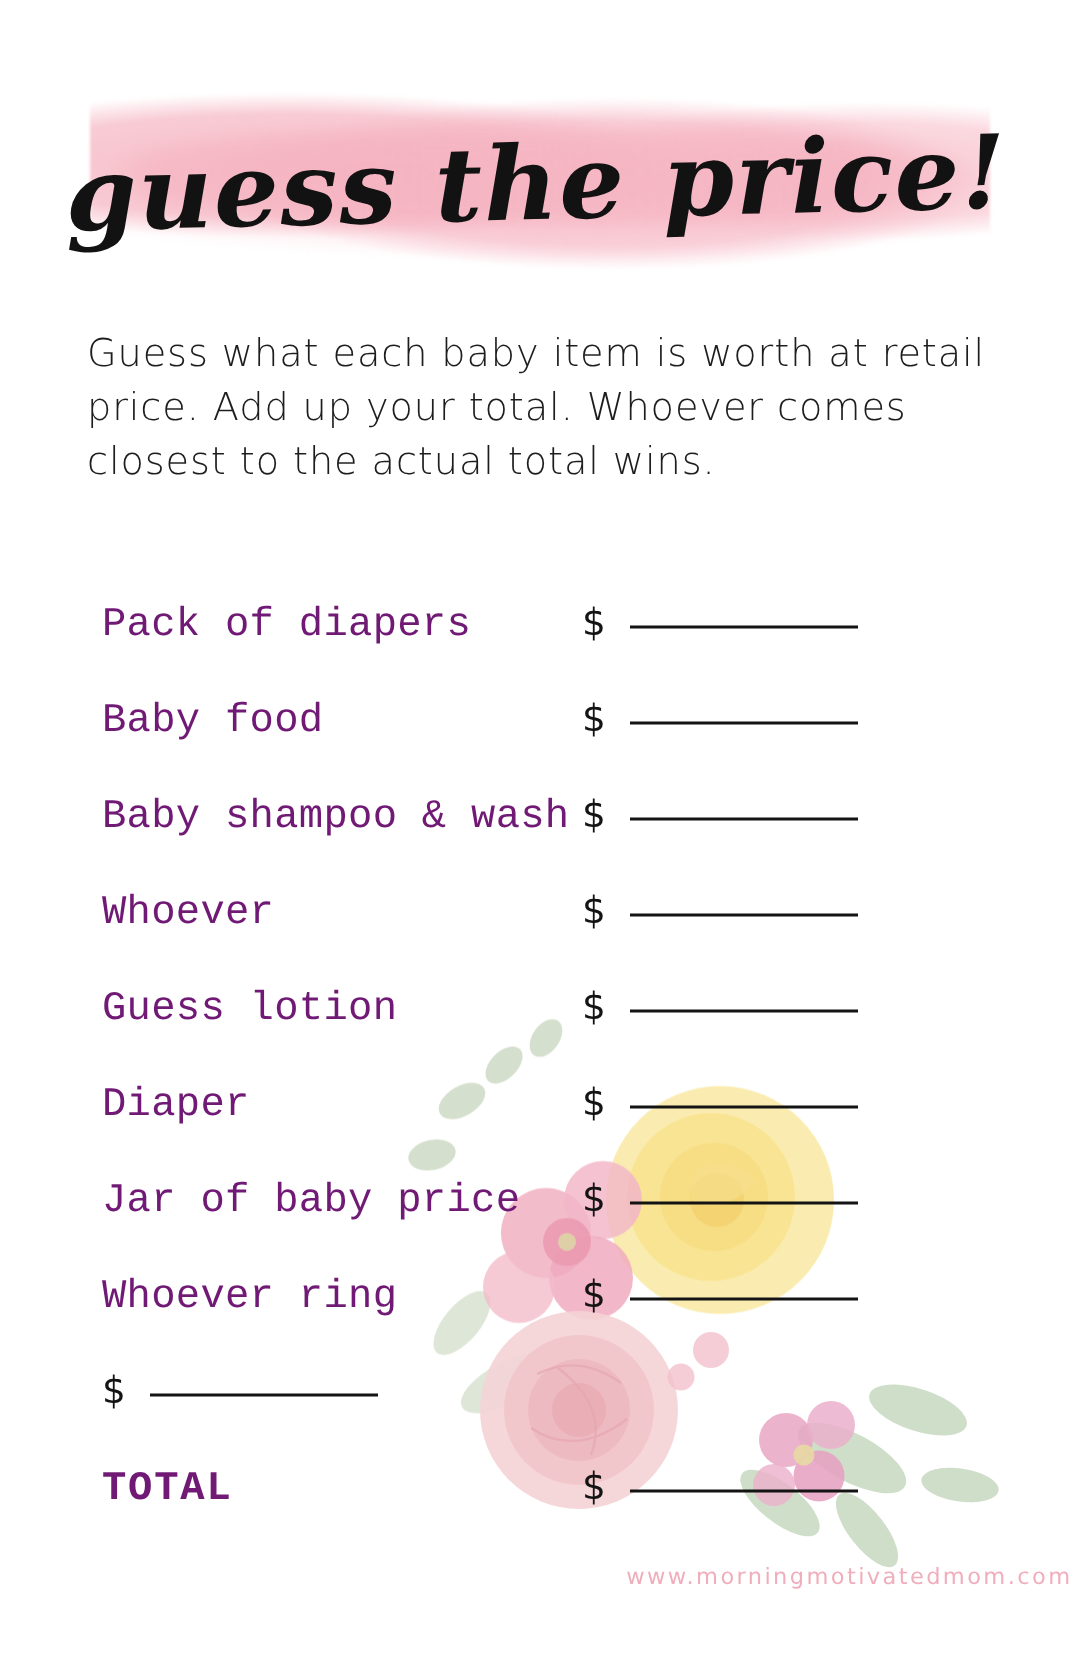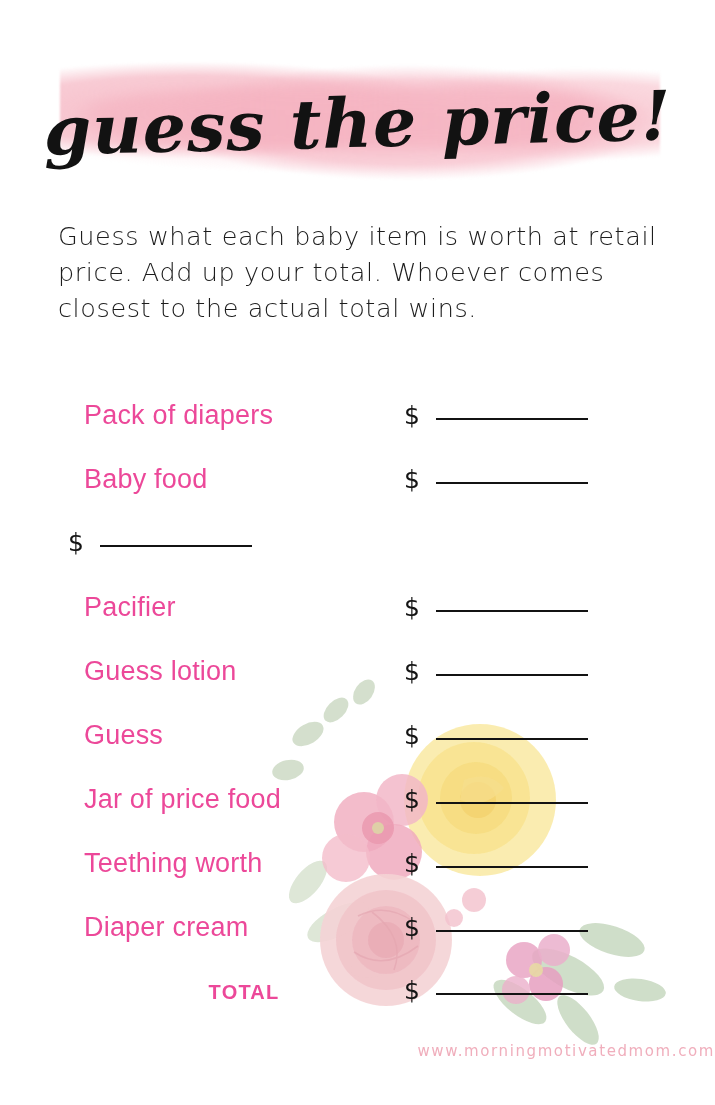--- a/index.html
+++ b/index.html
@@ -110,33 +110,31 @@
     top: 400px;
     width: 580px;
   }
   .row {
     display: flex;
     align-items: baseline;
     height: 64px;
   }
   .row .label {
     width: 320px;
-    font-family: Liberation Sans, sans-serif;
+    font-family: Liberation Mono, monospace;
     font-weight: 300;
     font-size: 27px;
-    color: #ec4899;
+    color: #701a75;
     letter-spacing: 0.2px;
     white-space: nowrap;
-    margin-left: 16px;
   }
   .row.total .label {
     font-weight: 700;
     letter-spacing: 1.2px;
-    font-size: 20px;
-    text-align: center;
+    font-size: 27px;
   }
   .row .dollar {
     width: 26px;
     font-family: "DejaVu Sans", sans-serif;
     font-weight: 400;
     font-size: 25px;
     color: #141414;
   }
   .row .blank {
     flex: 1;
@@ -247,56 +245,56 @@
       <span class="blank"></span>
     </div>
 
     <div class="row">
       <span class="label">Baby food</span>
       <span class="dollar">$</span>
       <span class="blank"></span>
     </div>
 
     <div class="row">
-      <span class="dollar">$</span>
-      <span class="blank"></span>
-    </div>
-
-    <div class="row">
-      <span class="label">Pacifier</span>
+      <span class="label">Baby shampoo &amp; wash</span>
+      <span class="dollar">$</span>
+      <span class="blank"></span>
+    </div>
+
+    <div class="row">
+      <span class="label">Whoever</span>
       <span class="dollar">$</span>
       <span class="blank"></span>
     </div>
 
     <div class="row">
       <span class="label">Guess lotion</span>
       <span class="dollar">$</span>
       <span class="blank"></span>
     </div>
 
     <div class="row">
-      <span class="label">Guess</span>
-      <span class="dollar">$</span>
-      <span class="blank"></span>
-    </div>
-
-    <div class="row">
-      <span class="label">Jar of price food</span>
-      <span class="dollar">$</span>
-      <span class="blank"></span>
-    </div>
-
-    <div class="row">
-      <span class="label">Teething worth</span>
-      <span class="dollar">$</span>
-      <span class="blank"></span>
-    </div>
-
-    <div class="row">
-      <span class="label">Diaper cream</span>
+      <span class="label">Diaper</span>
+      <span class="dollar">$</span>
+      <span class="blank"></span>
+    </div>
+
+    <div class="row">
+      <span class="label">Jar of baby price</span>
+      <span class="dollar">$</span>
+      <span class="blank"></span>
+    </div>
+
+    <div class="row">
+      <span class="label">Whoever ring</span>
+      <span class="dollar">$</span>
+      <span class="blank"></span>
+    </div>
+
+    <div class="row">
       <span class="dollar">$</span>
       <span class="blank"></span>
     </div>
 
     <div class="row total">
       <span class="label">TOTAL</span>
       <span class="dollar">$</span>
       <span class="blank"></span>
     </div>
 

